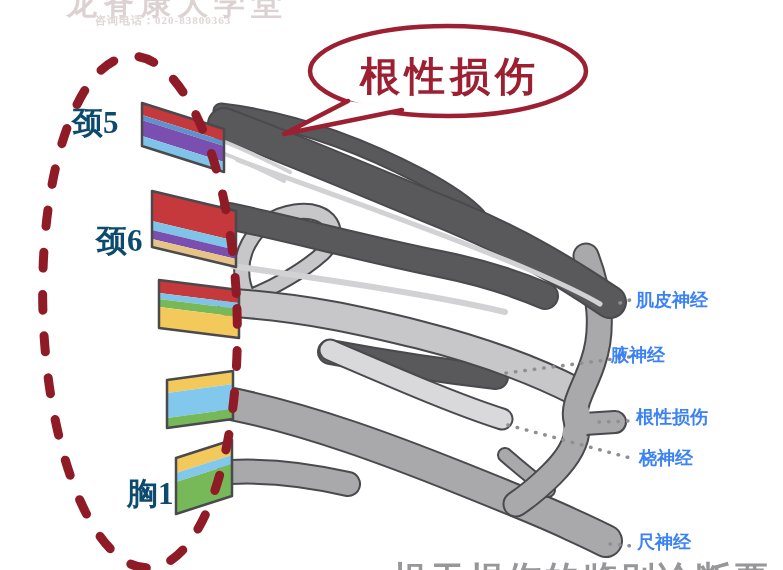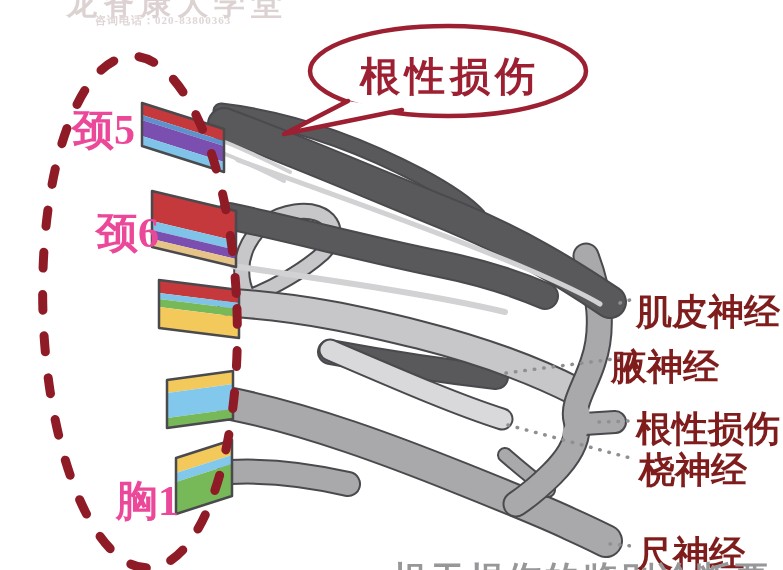--- a/index.html
+++ b/index.html
@@ -16,22 +16,22 @@
   .stripe{fill:none;stroke:#d2d2d4;stroke-linecap:round;}
   .dots {fill:none;stroke:#8f8f93;stroke-width:3.5;stroke-dasharray:.5 9;stroke-linecap:round;}
 
   .wm{position:absolute;color:#ddd2d2;font-weight:bold;white-space:nowrap;}
   .wm1{left:66px;top:-17px;font-size:31px;letter-spacing:6px;}
   .wm2{left:95px;top:13px;font-size:11px;letter-spacing:1px;color:#e0d6d6;}
 
   .bubble-text{position:absolute;left:322px;top:49px;width:256px;text-align:center;
     font-size:40px;font-weight:bold;color:#9c2031;letter-spacing:5px;white-space:nowrap;}
 
-  .lbl-left{position:absolute;font-size:42px;font-weight:bold;color:#ec4899;white-space:nowrap;}
-  .lbl-right{position:absolute;font-size:36px;font-weight:bold;color:#7f1d1d;white-space:nowrap;}
+  .lbl-left{position:absolute;font-size:31px;font-weight:bold;color:#0c4a6e;white-space:nowrap;}
+  .lbl-right{position:absolute;font-size:18px;font-weight:bold;color:#3b82f6;white-space:nowrap;}
 
   .cutoff{position:absolute;left:392px;top:556px;font-size:35px;font-weight:bold;
     color:#97979a;letter-spacing:3px;white-space:nowrap;}
 </style>
 </head>
 <body>
 
 <div id="stage">
 
   <div class="wm wm1">龙脊康大学堂</div>
@@ -165,22 +165,22 @@
 
     <g>
       <ellipse cx="448" cy="71" rx="138" ry="45" fill="#ffffff" stroke="#9c2031" stroke-width="4.5"></ellipse>
       <path d="M348,101 L284,134 L402,110" fill="#ffffff" stroke="#9c2031" stroke-width="4.5" stroke-linejoin="round" stroke-linecap="round"></path>
     </g>
   </svg>
 
   <div class="bubble-text">根性损伤</div>
 
   <div class="lbl-left" style="left:72px;top:102px">颈5</div>
-  <div class="lbl-left" style="left:96px;top:205px">颈6</div>
-  <div class="lbl-left" style="left:116px;top:473px">胸1</div>
+  <div class="lbl-left" style="left:96px;top:220px">颈6</div>
+  <div class="lbl-left" style="left:127px;top:473px">胸1</div>
 
   <div class="lbl-right" style="left:636px;top:288px">肌皮神经</div>
   <div class="lbl-right" style="left:611px;top:343px">腋神经</div>
   <div class="lbl-right" style="left:636px;top:405px">根性损伤</div>
   <div class="lbl-right" style="left:637px;top:530px">尺神经</div>
   <div class="lbl-right" style="left:639px;top:446px">桡神经</div>
 
   <div class="cutoff">根干损伤的鉴别诊断要点</div>
 </div>
 

